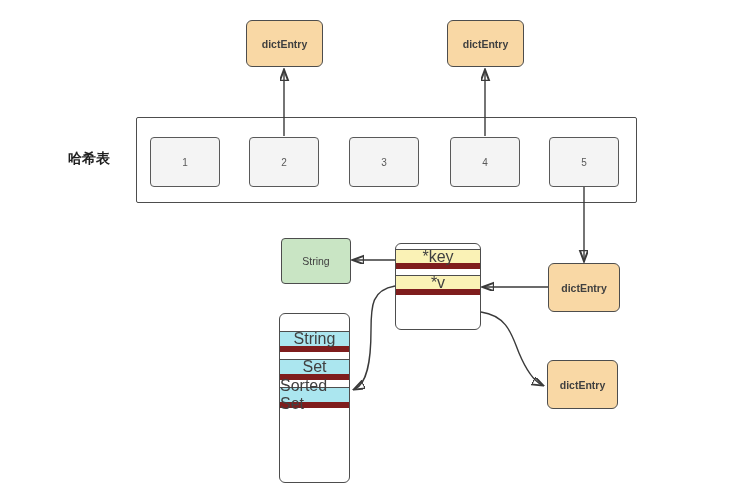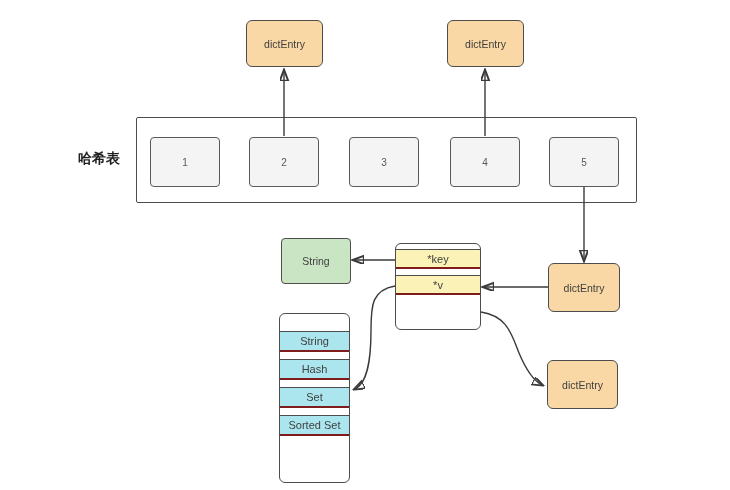--- a/index.html
+++ b/index.html
@@ -14,29 +14,30 @@
     position:absolute;
     box-sizing:border-box;
     border:1.5px solid #4d4d4d;
     display:flex;align-items:center;justify-content:center;
     font-size:10.5px;color:#404040;
     background:#fff;
   }
   .dictentry{
     background:#f9d8a5;
     border-radius:6px;
+    font-weight:bold;
   }
   .keybox{
     background:#c9e5c4;
     border-radius:4px;
   }
   .hash-label{
     position:absolute;
     left:58px;top:150px;width:62px;
-    text-align:right;
+    text-align:center;
     font-size:14px;font-weight:bold;color:#1f1f1f;
   }
   .hash-container{
     position:absolute;
     box-sizing:border-box;
     left:136px;top:117px;width:501px;height:86px;
     border:1.5px solid #4d4d4d;border-radius:2px;
     background:#ffffff;
   }
   .slot{
@@ -52,23 +53,23 @@
     position:absolute;
     box-sizing:border-box;
     border:1.5px solid #4d4d4d;border-radius:6px;
     background:#ffffff;
     overflow:hidden;
   }
   .structbox .row{
     box-sizing:border-box;
     width:100%;
     border-top:1px solid #4d4d4d;
-    border-bottom:2px solid #7f1d1d;
+    border-bottom:6px solid #7f1d1d;
     display:flex;align-items:center;justify-content:center;
-    font-size:11px;color:#404040;
+    font-size:16px;color:#404040;
   }
   .yellowbox{left:395px;top:243px;width:86px;height:87px;padding-top:5px;}
   .yellowbox .row{height:20px;margin-bottom:6px;background:#faf2b6;}
   .typesbox{left:279px;top:313px;width:71px;height:170px;padding-top:17px;}
   .typesbox .row{height:21px;margin-bottom:7px;background:#abe6ef;}
   svg.overlay{
     position:absolute;left:0;top:0;width:730px;height:490px;
     pointer-events:none;
   }
   svg.overlay path{stroke:#3a3a3a;stroke-width:1.4;fill:none;}
@@ -115,21 +116,20 @@
       <span>String</span>
     </div>
 
   <div class="structbox yellowbox">
     <div class="row">*key</div>
     <div class="row">*v</div>
   </div>
 
   <div class="structbox typesbox">
     <div class="row">String</div>
-    <div class="row">Hash</div>
     <div class="row">Set</div>
     <div class="row">Sorted Set</div>
   </div>
 
   <svg class="overlay" viewBox="0 0 730 490">
     <defs>
       <marker id="arrow" markerWidth="9" markerHeight="7" refX="7" refY="3" orient="auto">
         <path d="M0,0 L8,3 L0,6 Z" fill="#3a3a3a" stroke="none"></path>
       </marker>
     </defs>

